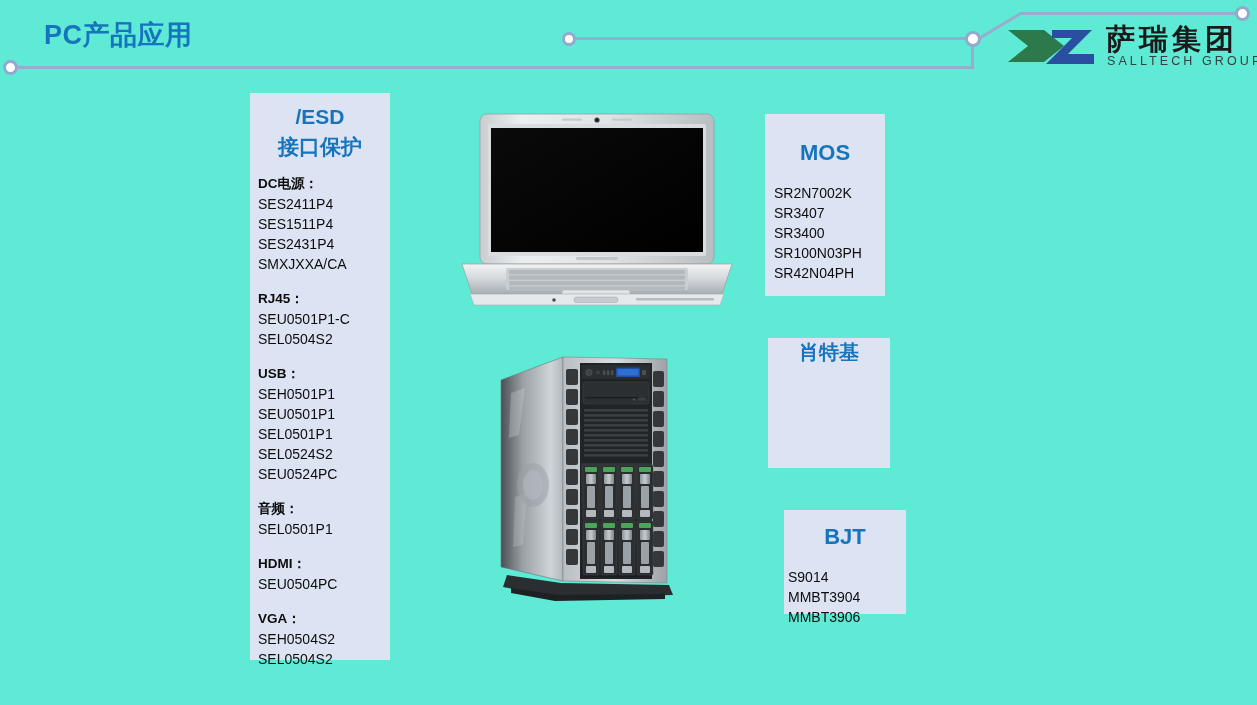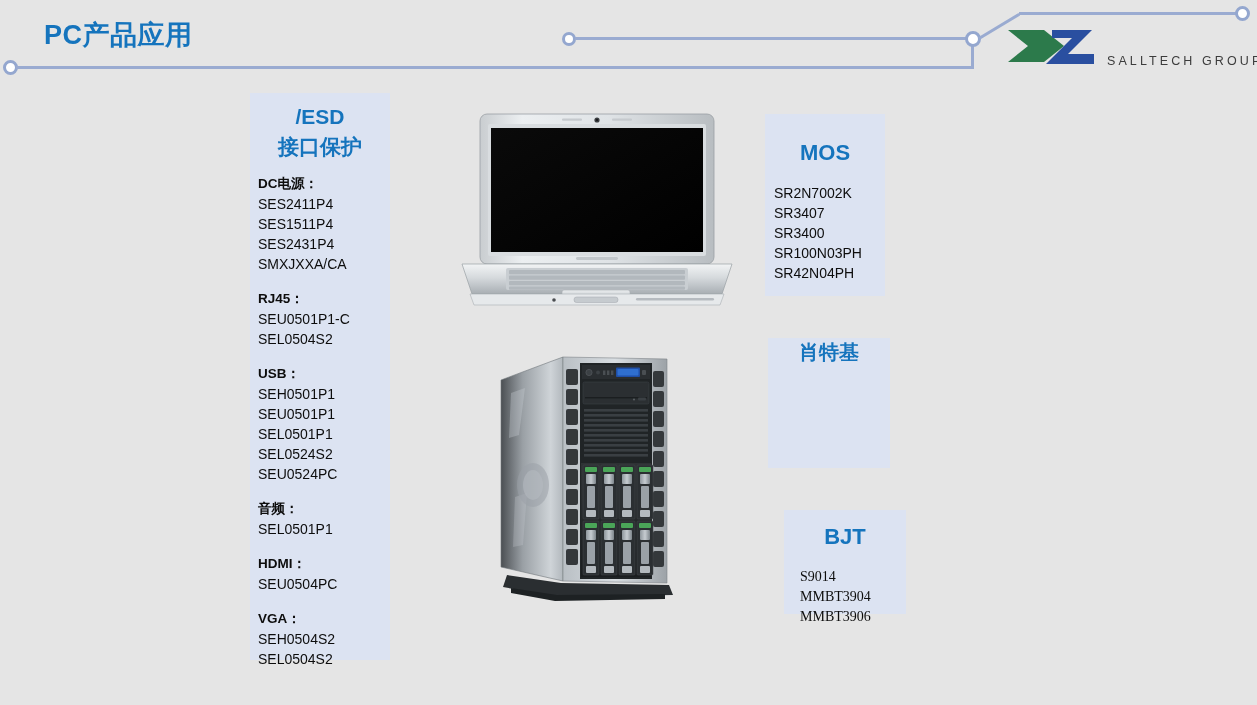--- a/index.html
+++ b/index.html
@@ -4,21 +4,21 @@
 <title>PC Product Application Slide</title>
 <style>
   html,body{margin:0;padding:0;}
   body{
     width:1257px;height:705px;
     background:#ffffff;
     font-family:"Liberation Sans","DejaVu Sans",sans-serif;
     overflow:hidden;
     position:relative;
   }
-  #slide{position:absolute;left:0;top:0;width:1257px;height:705px;background:#e5e5e5;}
+  #slide{position:absolute;left:0;top:0;width:1257px;height:705px;background:#5eead4;}
 
   
   .deco{position:absolute;background:#9aabd1;}
   .deco-h{height:3px;}
   .deco-v{width:3px;}
   .deco-circle{
     position:absolute;border:3px solid #94a7cf;border-radius:50%;
     background:#ffffff;box-sizing:border-box;
   }
   .deco-diag{
@@ -74,21 +74,21 @@
   #box-mos{left:765px;top:114px;width:120px;height:182px;}
   #box-mos .box-title{padding-top:24px;}
   #box-mos .body{padding:16px 0 0 9px;}
 
   #box-schottky{left:768px;top:338px;width:122px;height:130px;}
   #box-schottky .box-title{}
   #box-schottky .body{padding:11px 0 0 6px;}
 
   #box-bjt{left:784px;top:510px;width:122px;height:104px;}
   #box-bjt .box-title{padding-top:12px;}
-  #box-bjt .body{padding:16px 0 0 16px;font-family:Liberation Serif, serif;}
+  #box-bjt .body{padding:16px 0 0 4px;}
 
   
   #laptop{position:absolute;left:458px;top:112px;width:278px;height:196px;}
 
   
   #server{position:absolute;left:497px;top:345px;width:200px;height:265px;}
 </style>
 </head>
 <body>
 
@@ -107,20 +107,21 @@
   <div class="deco deco-h" style="left:1019px;top:12px;width:219px;"></div>
   <div class="deco-circle" style="left:1235px;top:6px;width:15px;height:15px;"></div>
 
   <div id="page-title">PC产品应用</div>
 
   <div id="logo">
     <svg id="logo-mark" viewBox="0 0 92 46" xmlns="http://www.w3.org/2000/svg">
       <polygon points="0,6 36,6 56,22 36,38 0,38 20,22" fill="#2c7a4b"></polygon>
       <polygon points="44,6 84,6 60,30 86,30 86,40 38,40 64,14 44,14" fill="#2a4fa0"></polygon>
     </svg>
+    <div id="logo-cn">萨瑞集团</div>
     <div id="logo-en">SALLTECH GROUP</div>
   </div>
 
   <div class="info-box" id="box-esd">
     <div class="box-title">
       <div>/ESD</div>
       <div>接口保护</div>
     </div>
     <div class="body">
 

